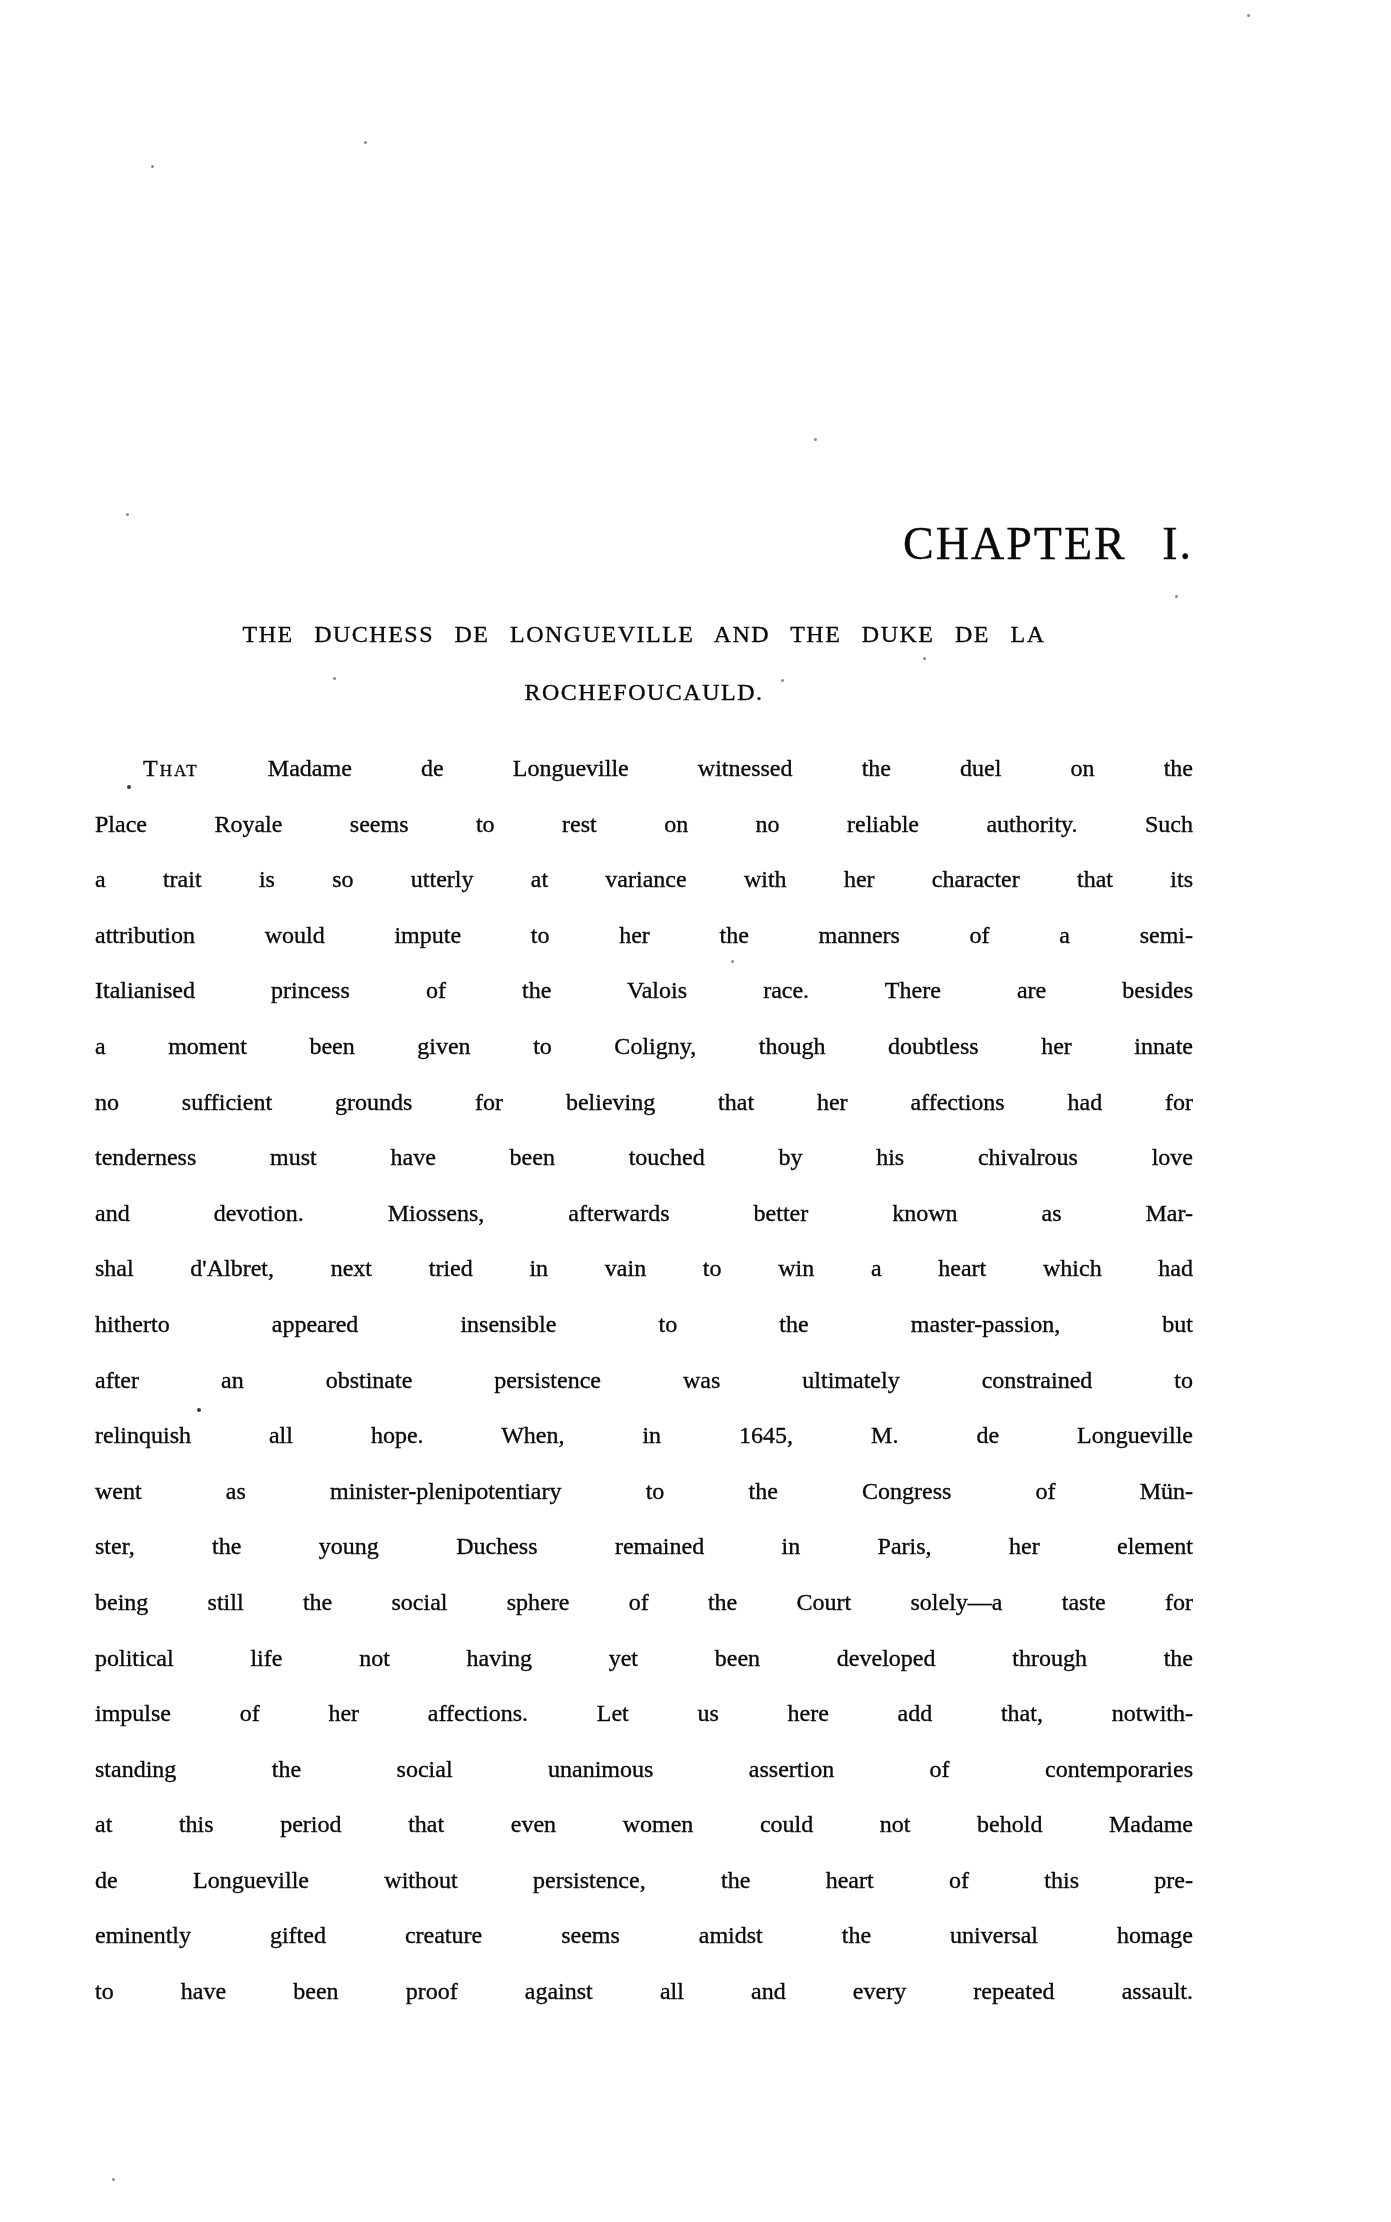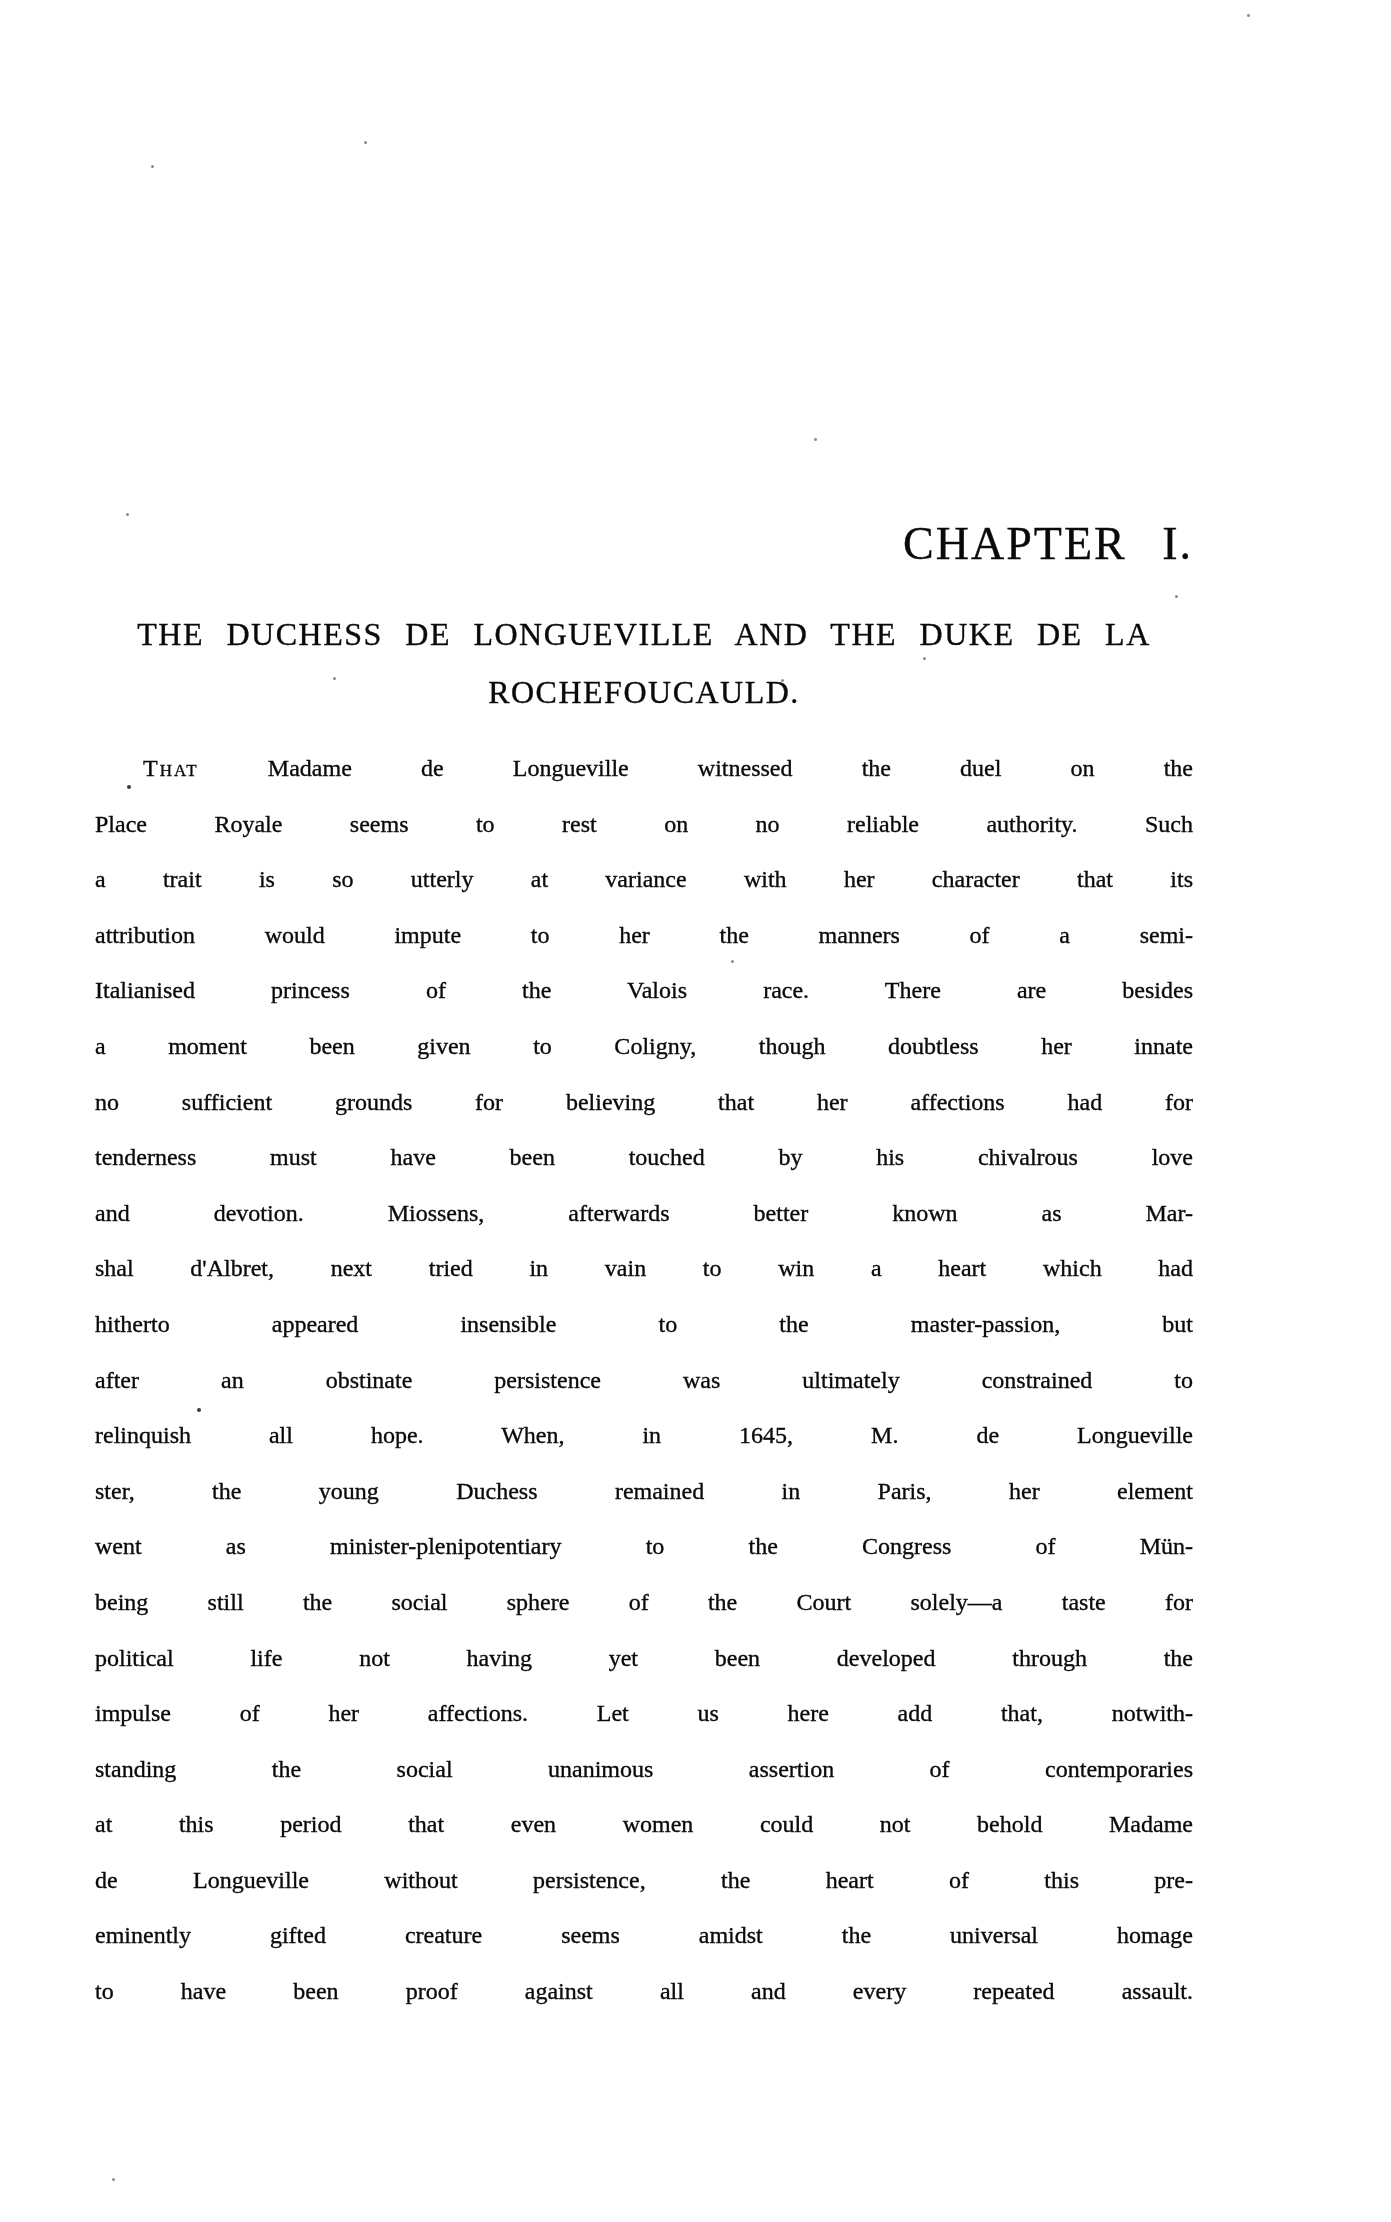--- a/index.html
+++ b/index.html
@@ -26,21 +26,21 @@
     letter-spacing: 2px;
     word-spacing: 22px;
     white-space: nowrap;
   }
   .subtitle {
     position: absolute;
     left: 95px;
     width: 1098px;
     top: 605px;
     text-align: center;
-    font-size: 32px;
+    font-size: 24px;
     line-height: 58px;
     letter-spacing: 1.5px;
     word-spacing: 13px;
   }
   .body-text {
     position: absolute;
     left: 95px;
     top: 741px;
     width: 1098px;
     font-size: 24px;
@@ -81,22 +81,22 @@
     <div class="bline">attribution would impute to her the manners of a semi-</div>
     <div class="bline">Italianised princess of the Valois race.  There are besides</div>
     <div class="bline">a moment been given to Coligny, though doubtless her innate</div>
     <div class="bline">no sufficient grounds for believing that her affections had for</div>
     <div class="bline">tenderness must have been touched by his chivalrous love</div>
     <div class="bline">and devotion.  Miossens, afterwards better known as Mar-</div>
     <div class="bline">shal d'Albret, next tried in vain to win a heart which had</div>
     <div class="bline">hitherto appeared insensible to the master-passion, but</div>
     <div class="bline">after an obstinate persistence was ultimately constrained to</div>
     <div class="bline">relinquish all hope.  When, in 1645, M. de Longueville</div>
+    <div class="bline">went as minister-plenipotentiary to the Congress of Mün-</div>
     <div class="bline">ster, the young Duchess remained in Paris, her element</div>
-    <div class="bline">went as minister-plenipotentiary to the Congress of Mün-</div>
     <div class="bline">being still the social sphere of the Court solely—a taste for</div>
     <div class="bline">political life not having yet been developed through the</div>
     <div class="bline">impulse of her affections.  Let us here add that, notwith-</div>
     <div class="bline">standing the social unanimous assertion of contemporaries</div>
     <div class="bline">at this period that even women could not behold Madame</div>
     <div class="bline">de Longueville without persistence, the heart of this pre-</div>
     <div class="bline">eminently gifted creature seems amidst the universal homage</div>
     <div class="bline">to have been proof against all and every repeated assault.</div>
   </div>
 

